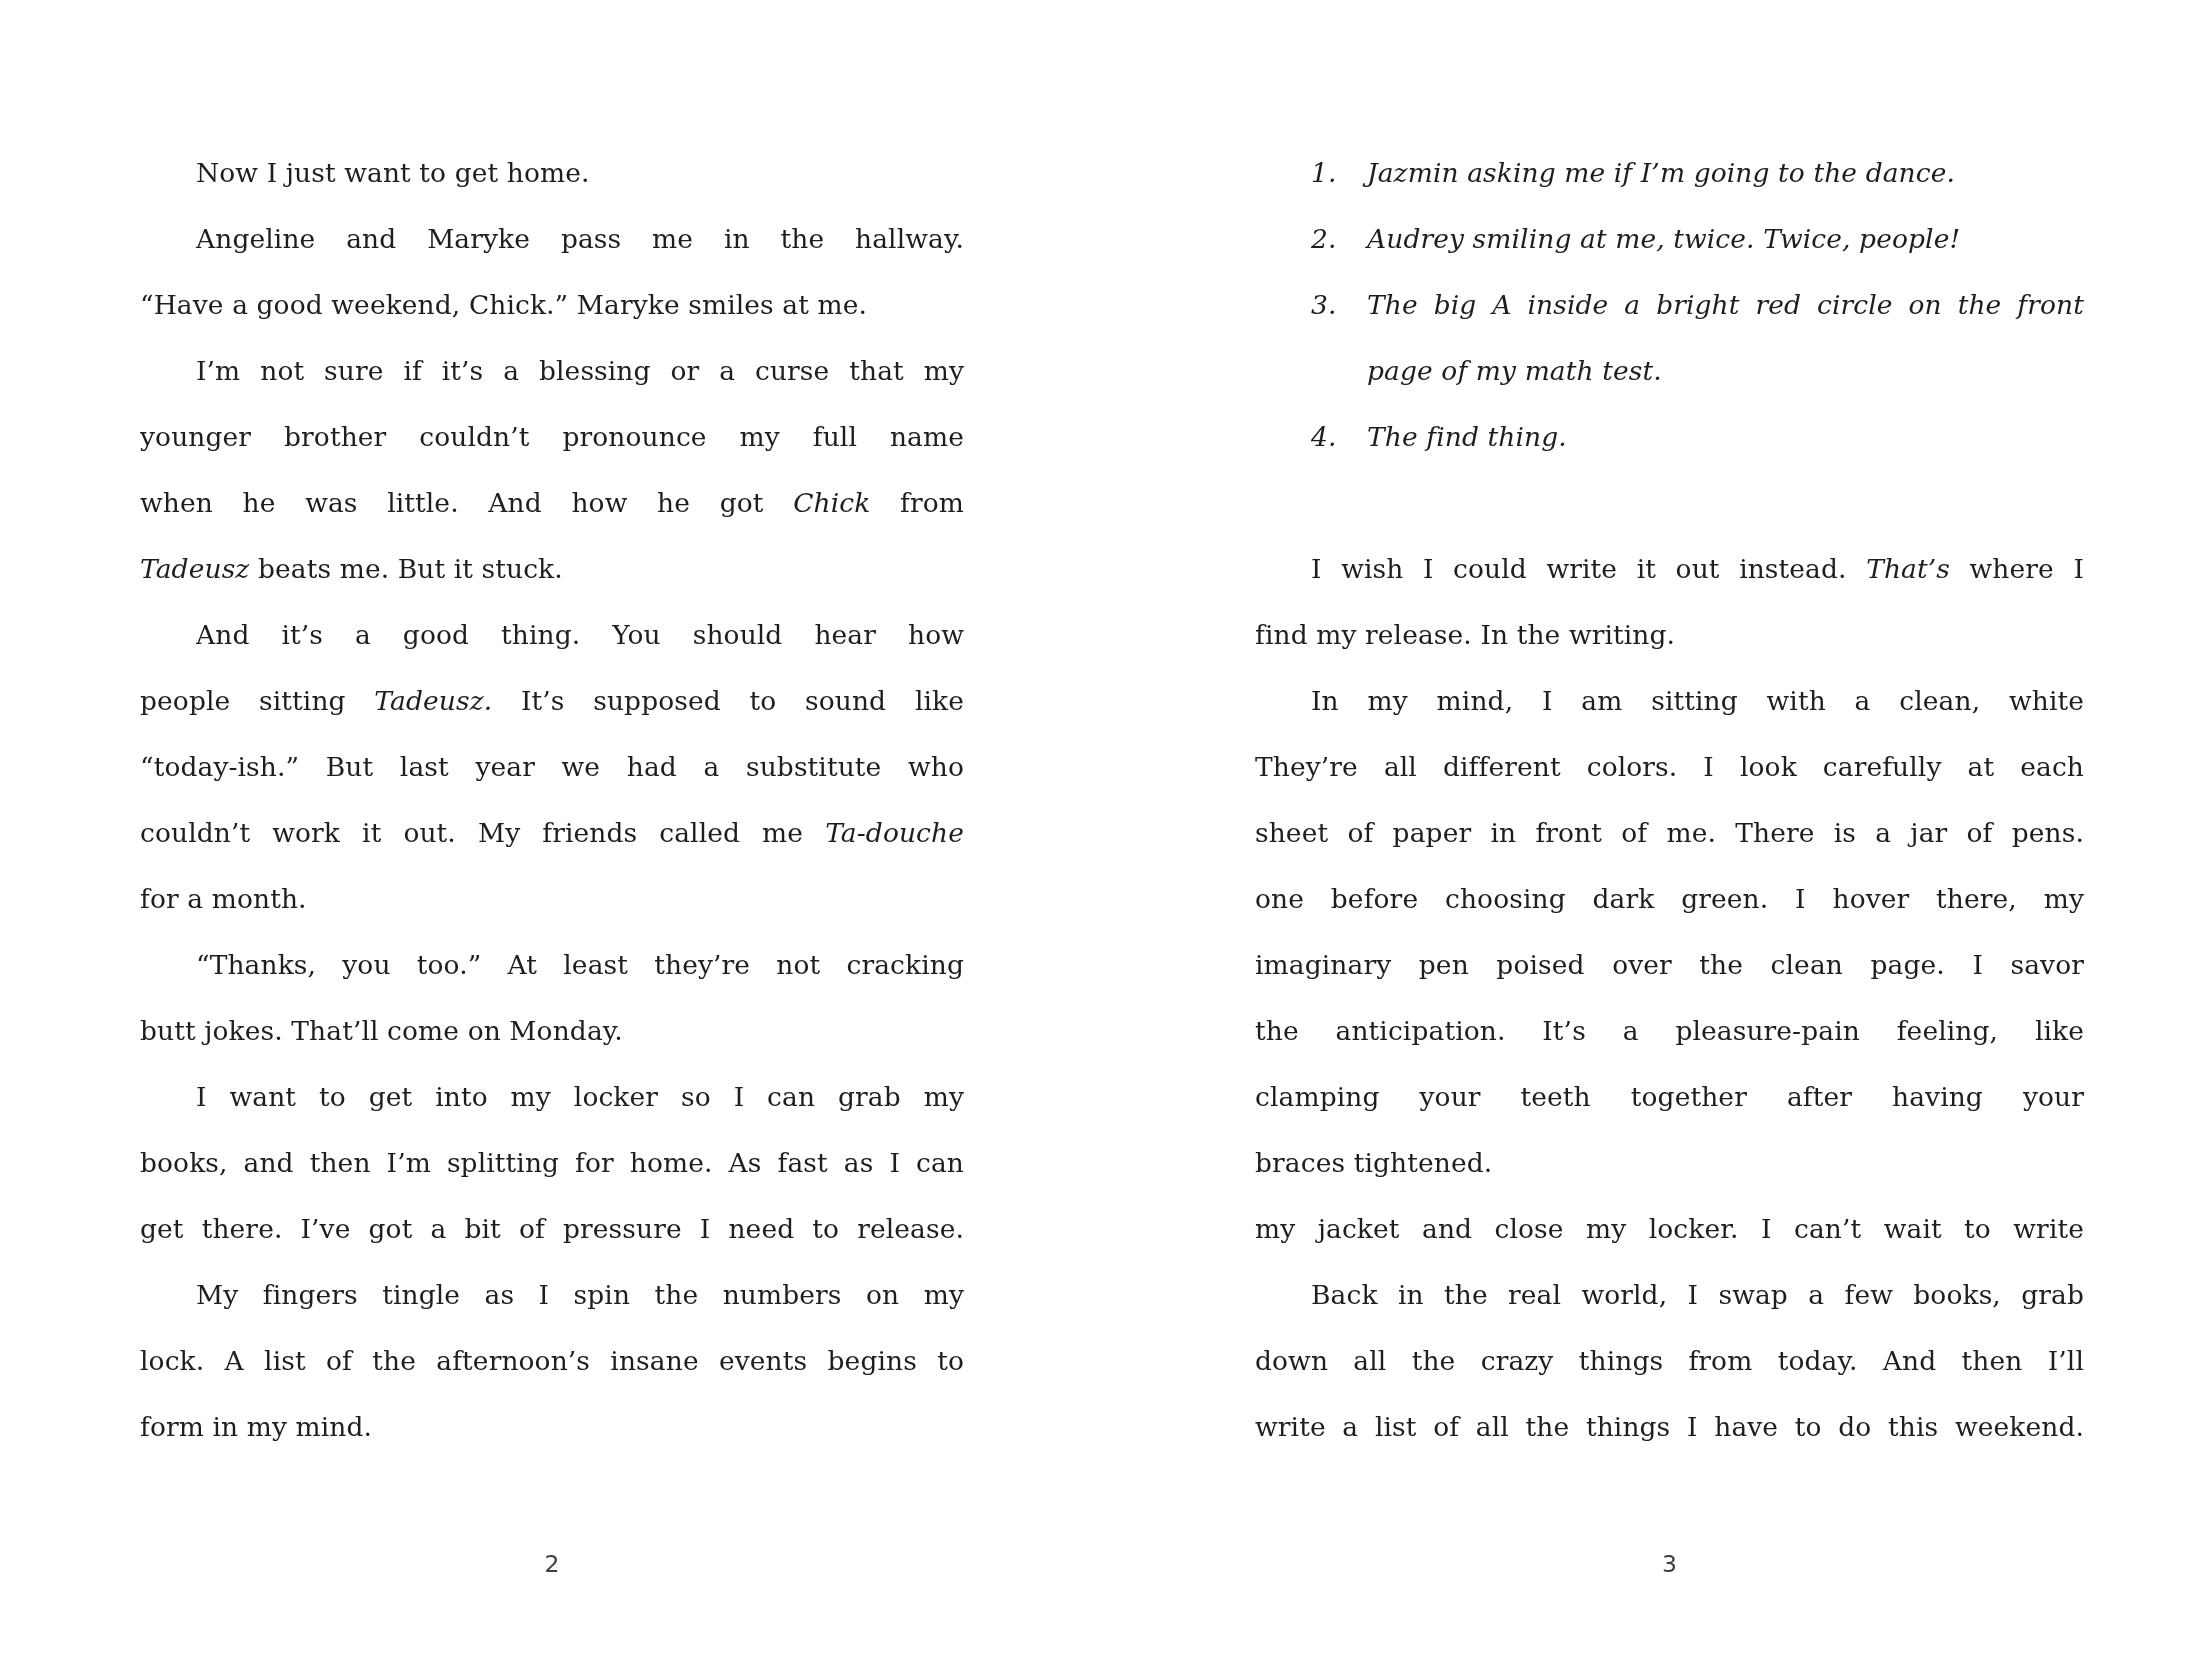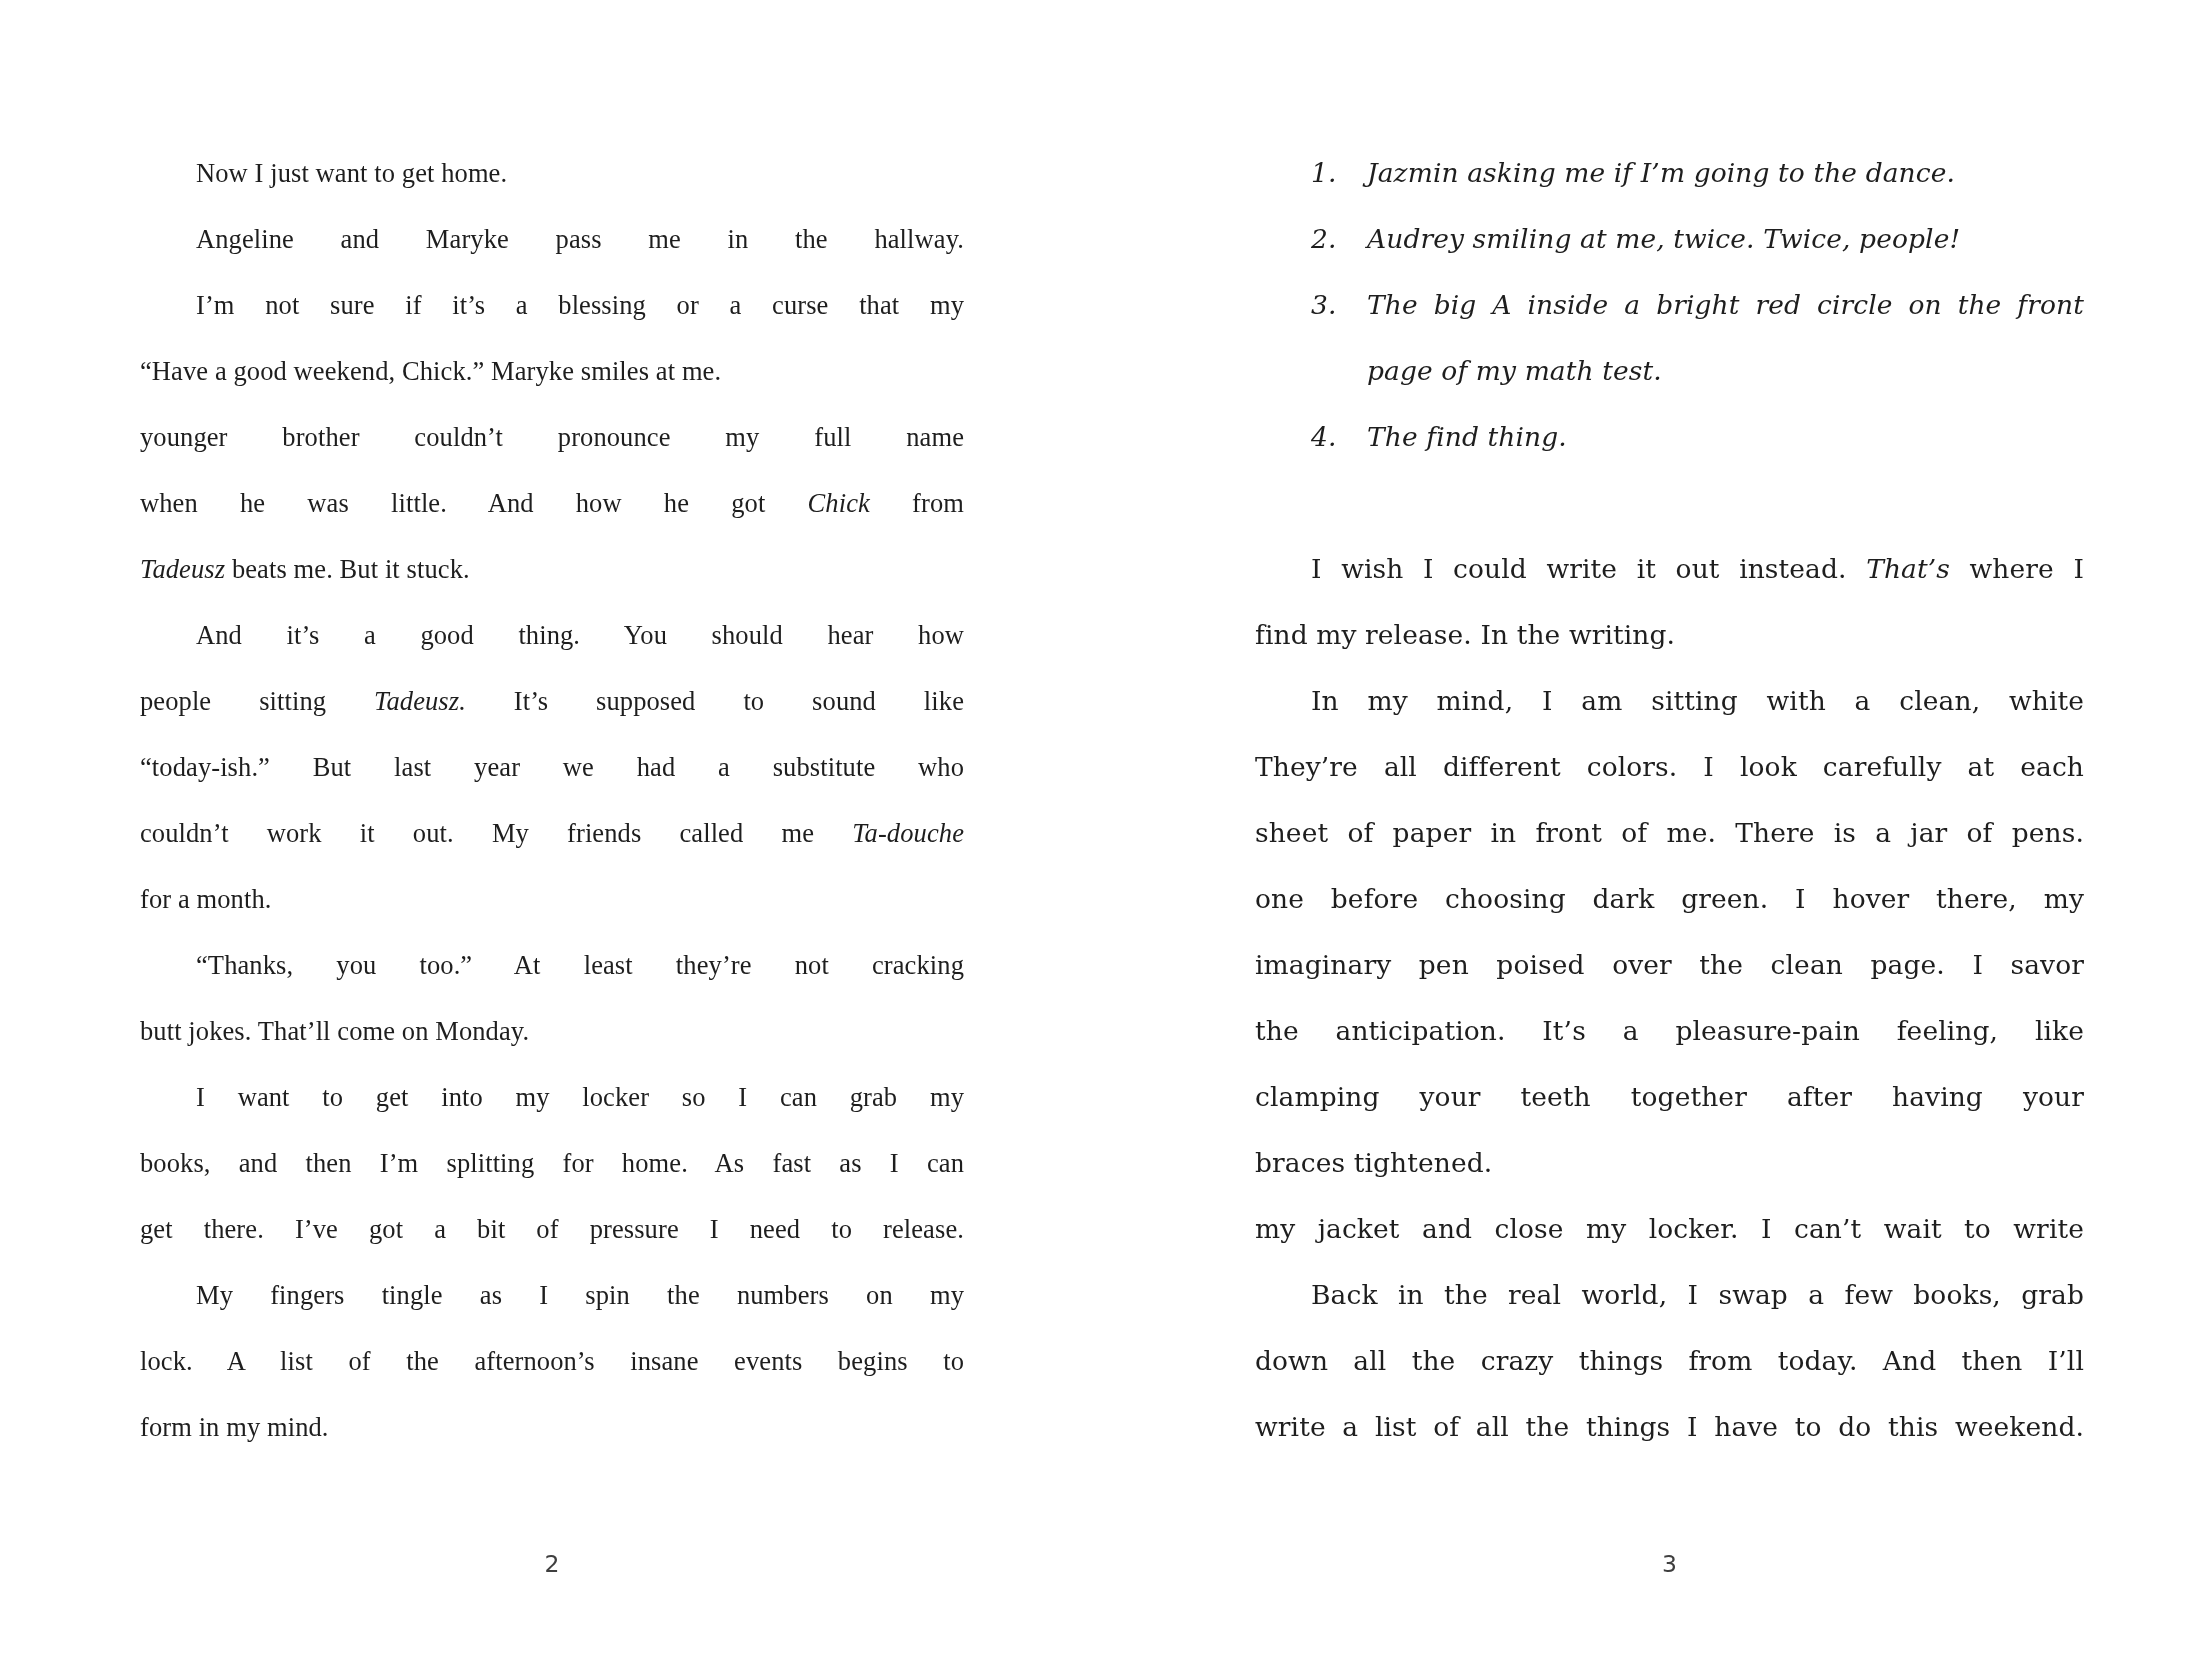--- a/index.html
+++ b/index.html
@@ -12,21 +12,21 @@
     color: #1e1e1e;
     overflow: hidden;
   }
   .text-block {
     position: absolute;
     top: 140px;
     font-size: 26.5px;
     line-height: 66px;
     letter-spacing: 0.1px;
   }
-  #left-text  { left: 140px;  width: 824px; font-family: Liberation Serif, serif; }
+  #left-text  { left: 140px;  width: 824px; }
   #right-text { left: 1255px; width: 829px; }
   .line {
     position: relative;
     height: 66px;
     overflow: hidden;
     text-align: left;
     white-space: normal;
   }
   .line.just {
     text-align: justify;
@@ -56,22 +56,22 @@
   .page-number.pn-right { left: 1255px; width: 829px; }
 </style>
 </head>
 <body>
 
 <div class="book">
   <div>
     <div class="text-block" id="left-text">
         <div class="line ind1"><span class="seg">Now I just want to get home.</span></div>
         <div class="line just ind1"><span class="seg">Angeline and Maryke pass me in the hallway.</span></div>
+        <div class="line"><span class="seg">“Have a good weekend, Chick.” Maryke smiles at me.</span></div>
         <div class="line just ind1"><span class="seg">I’m not sure if it’s a blessing or a curse that my</span></div>
-        <div class="line"><span class="seg">“Have a good weekend, Chick.” Maryke smiles at me.</span></div>
         <div class="line just"><span class="seg">younger brother couldn’t pronounce my full name</span></div>
         <div class="line just"><span class="seg">when he was little. And how he got </span><span class="seg it">Chick</span><span class="seg"> from</span></div>
         <div class="line"><span class="seg it">Tadeusz</span><span class="seg"> beats me. But it stuck.</span></div>
         <div class="line just ind1"><span class="seg">And it’s a good thing. You should hear how</span></div>
         <div class="line just"><span class="seg">people sitting </span><span class="seg it">Tadeusz.</span><span class="seg"> It’s supposed to sound like</span></div>
         <div class="line just"><span class="seg">“today-ish.” But last year we had a substitute who</span></div>
         <div class="line just"><span class="seg">couldn’t work it out. My friends called me </span><span class="seg it">Ta-douche</span></div>
         <div class="line"><span class="seg">for a month.</span></div>
         <div class="line just ind1"><span class="seg">“Thanks, you too.” At least they’re not cracking</span></div>
         <div class="line"><span class="seg">butt jokes. That’ll come on Monday.</span></div>

